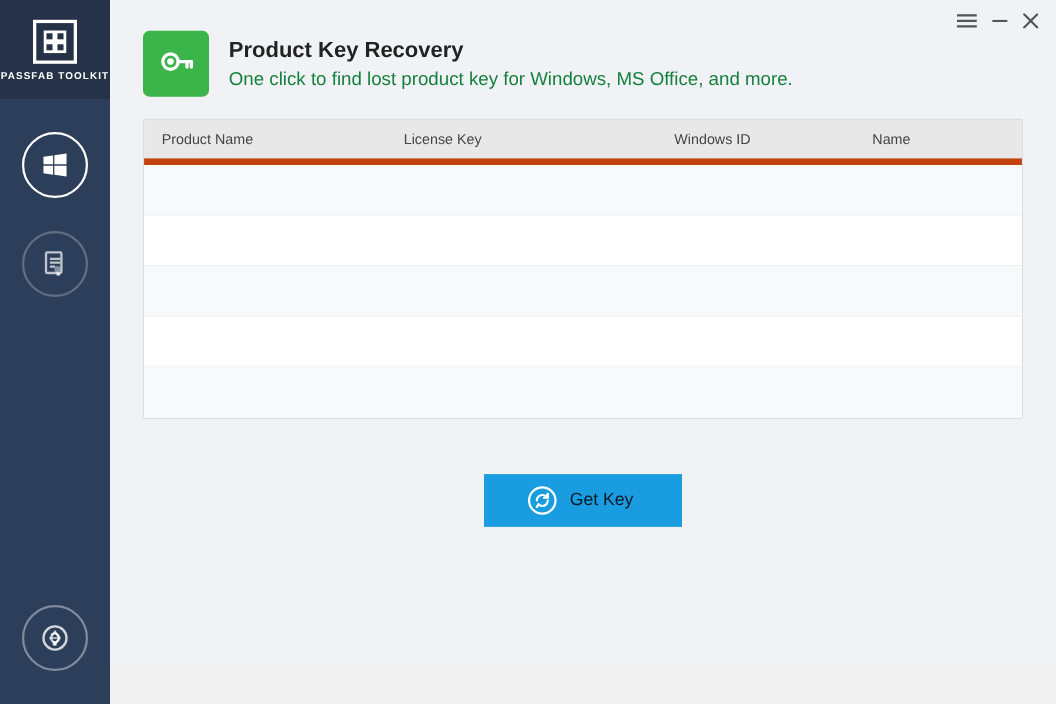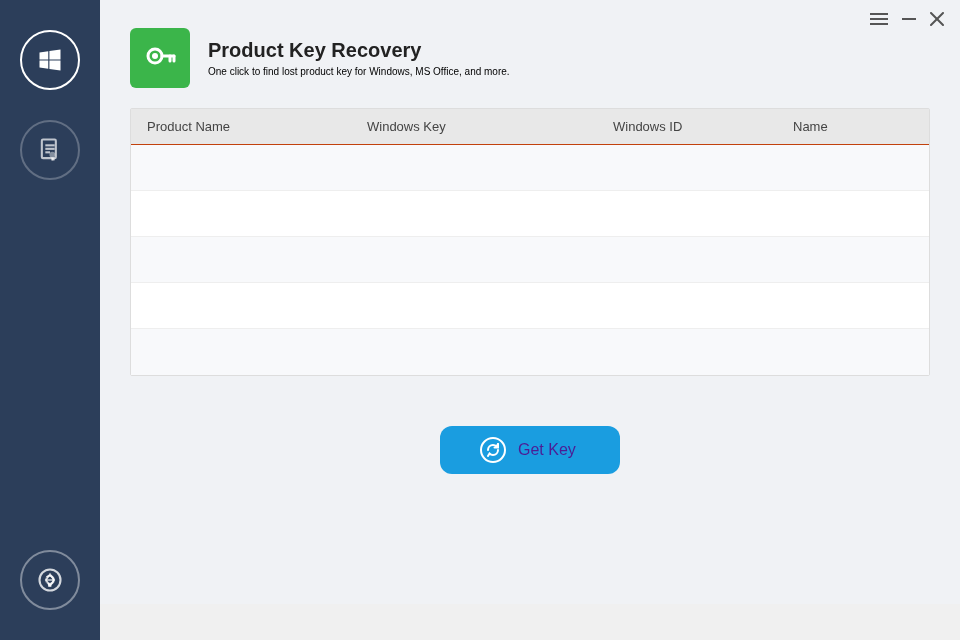--- a/index.html
+++ b/index.html
@@ -157,38 +157,38 @@
     }
 
     .header-title {
       font-size: 20px;
       font-weight: 600;
       color: #222;
       margin-bottom: 4px;
     }
 
     .header-subtitle {
-      font-size: 10px;
-      color: #000000;
+      font-size: 17px;
+      color: #15803d;
     }
 
     
     .table-container {
       margin: 0 30px;
       background: #fff;
       border: 1px solid #ddd;
       border-radius: 2px;
     }
 
     .table-header {
       display: grid;
       grid-template-columns: 220px 1fr 180px 120px;
       background: #e8e8e8;
       padding: 10px 16px;
-      border-bottom: 1px solid #c2410c;
+      border-bottom: 6px solid #c2410c;
     }
 
     .table-header-cell {
       font-size: 13px;
       color: #444;
       font-weight: 500;
     }
 
     .table-body {
       display: flex;
@@ -223,23 +223,23 @@
 
     
     .button-area {
       display: flex;
       justify-content: center;
       margin-top: 50px;
     }
 
     .get-key-btn {
       background: #1a9de0;
-      color: #4c1d95;
+      color: #0f172a;
       border: none;
-      border-radius: 12px;
+      border-radius: 0;
       padding: 0 40px;
       height: 48px;
       font-size: 16px;
       font-weight: 500;
       cursor: pointer;
       display: flex;
       align-items: center;
       gap: 12px;
       min-width: 180px;
     }
@@ -252,20 +252,32 @@
       display: flex;
       align-items: center;
       justify-content: center;
       flex-shrink: 0;
     }
   </style>
 </head>
 <body>
 
 <aside class="sidebar">
+  <div class="sidebar-logo">
+    <div class="logo-icon">
+      <svg viewBox="0 0 24 24" fill="none" stroke="white" stroke-width="2.5">
+        <rect x="3" y="3" width="8" height="8"></rect>
+        <rect x="13" y="3" width="8" height="8"></rect>
+        <rect x="3" y="13" width="8" height="8"></rect>
+        <rect x="13" y="13" width="8" height="8"></rect>
+      </svg>
+    </div>
+    <div class="logo-text">PASSFAB
+TOOLKIT</div>
+  </div>
 
   <div class="sidebar-nav">
     <div class="sidebar-item active">
 
       <svg width="28" height="28" viewBox="0 0 24 24" fill="currentColor">
         <path d="M3 5.5L10.5 4.5V11.5H3V5.5Z"></path>
         <path d="M11.5 4.35L21 3V11.5H11.5V4.35Z"></path>
         <path d="M3 12.5H10.5V19.5L3 18.5V12.5Z"></path>
         <path d="M11.5 12.5H21V21L11.5 19.65V12.5Z"></path>
       </svg>
@@ -336,21 +348,21 @@
     </div>
     <div class="header-text">
       <div class="header-title">Product Key Recovery</div>
       <div class="header-subtitle">One click to find lost product key for Windows, MS Office, and more.</div>
     </div>
   </div>
 
   <div class="table-container">
     <div class="table-header">
       <div class="table-header-cell">Product Name</div>
-      <div class="table-header-cell">Windows Key</div>
+      <div class="table-header-cell">License Key</div>
       <div class="table-header-cell">Windows ID</div>
       <div class="table-header-cell">Name</div>
     </div>
     <div class="table-body">
       <div class="table-row">
         <div class="table-cell"></div>
         <div class="table-cell"></div>
         <div class="table-cell"></div>
         <div class="table-cell"></div>
       </div>

